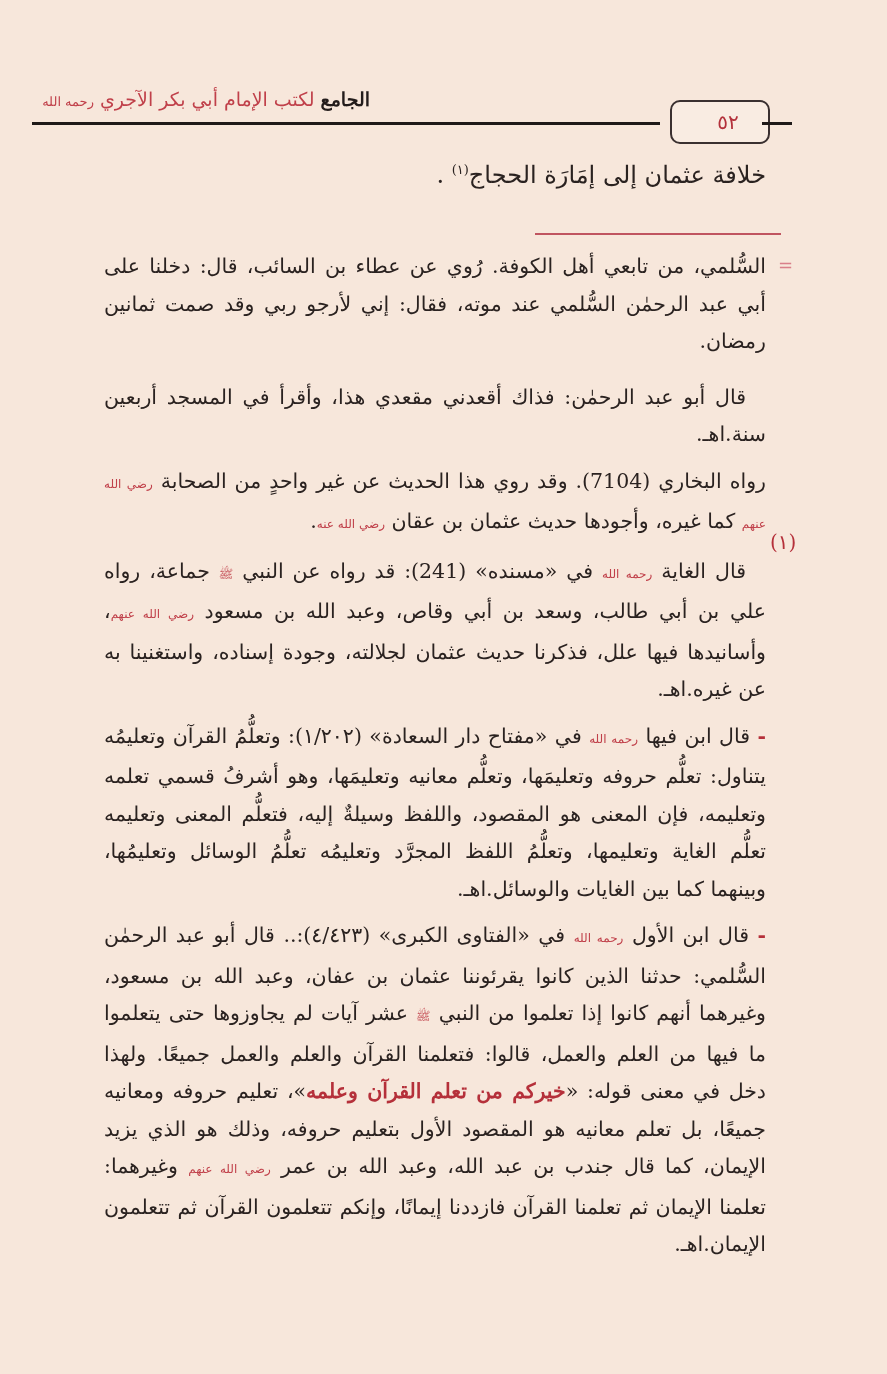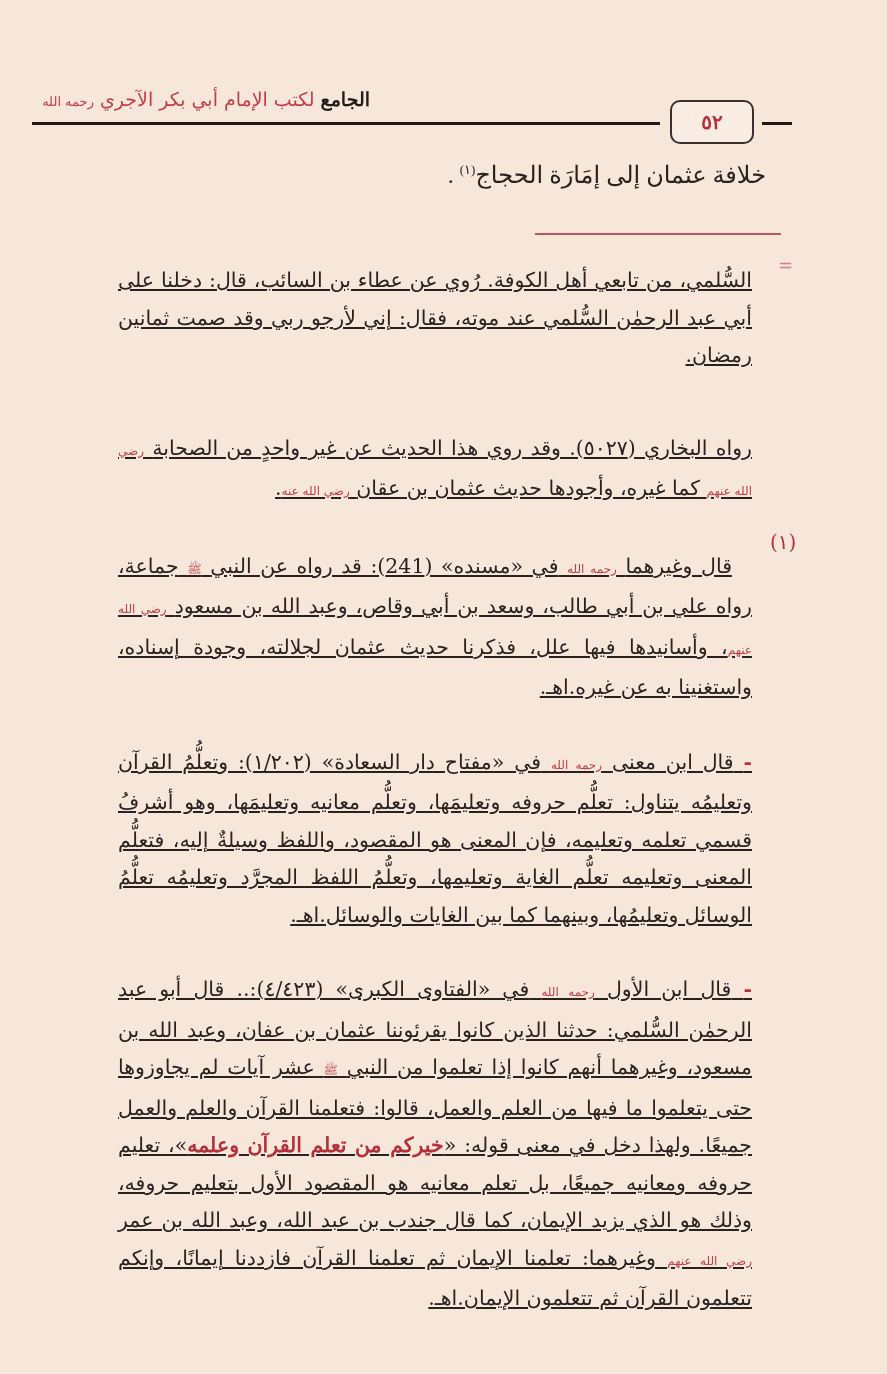--- a/index.html
+++ b/index.html
@@ -12,40 +12,40 @@
     overflow: hidden;
   }
   .page { position: absolute; left: 0; top: 0; width: 887px; height: 1374px; }
   .header { position: absolute; top: 88px; left: 30px; width: 830px; height: 48px; }
   .header-rule-long { position: absolute; left: 2px; top: 34px; width: 628px; height: 3px; background: #1f1a18; }
   .header-rule-short { position: absolute; left: 732px; top: 34px; width: 30px; height: 3px; background: #1f1a18; }
   .page-num-box {
     position: absolute; left: 640px; top: 12px; width: 80px; height: 40px;
     border: 2px solid #3a3030; border-radius: 10px; background: #f9ece2;
     display: flex; align-items: center; justify-content: center;
-    color: #b3313b; font-size: 20px; font-weight: bold;
+    color: #b3313b; font-size: 20px; font-weight: normal; padding-left: 16px;
   }
   .running-title {
     position: absolute; left: 0; top: 0; width: 340px; height: 30px;
     direction: rtl; text-align: right; font-size: 19px; white-space: nowrap;
   }
   .running-title .black { color: #231c1b; font-weight: bold; }
   .running-title .red { color: #c0404a; }
   .running-title .small { color: #c0404a; font-size: 13px; }
 
   .content {
     position: absolute; left: 104px; width: 662px;
     direction: rtl; text-align: justify;
   }
-  .main-line { top: 150px; font-size: 24px; line-height: 40px; font-family: Liberation Serif, serif; }
+  .main-line { top: 150px; font-size: 24px; line-height: 40px; }
   .sup { font-size: 13px; vertical-align: super; }
   .fn-rule { position: absolute; left: 535px; top: 233px; width: 246px; height: 2px; background: #c05560; }
 
   .footnotes { top: 248px; font-size: 20.5px; line-height: 37.5px; }
-  .para { margin: 14px; text-decoration: underline; }
+  .para { margin: 0; }
   .para.indent { text-indent: 20px; }
   .gap { height: 9px; }
   .red-text { color: #b5303a; font-weight: bold; }
   .honor { color: #c0404a; font-size: 12px; }
   .marker-eq {
     position: absolute; left: 778px; top: 255px; color: #d9808a; font-size: 18px;
   }
   .marker-fn {
     position: absolute; left: 770px; top: 530px; color: #b5303a; font-size: 20px;
   }
@@ -75,41 +75,42 @@
   <div class="fn-rule"></div>
 
   <div class="marker-eq">=</div>
   <div class="marker-fn">(١)</div>
 
   <div class="content footnotes">
 
     <p class="para">السُّلمي، من تابعي أهل الكوفة. رُوي عن عطاء بن السائب، قال: دخلنا على أبي عبد الرحمٰن السُّلمي عند موته، فقال: إني لأرجو ربي وقد صمت ثمانين رمضان.</p>
     <div class="gap"></div>
     <div class="gap"></div>
+    <p class="para indent">قال أبو عبد الرحمٰن: فذاك أقعدني مقعدي هذا، وأقرأ في المسجد أربعين سنة.اهـ.</p>
     <div class="gap"></div>
 
     <p class="para">
-      <span>رواه البخاري (٥٠٢٧). وقد روي هذا الحديث عن غير واحدٍ من الصحابة</span>
+      <span>رواه البخاري (7104). وقد روي هذا الحديث عن غير واحدٍ من الصحابة</span>
       <span class="honor">رضي الله عنهم</span>
       <span>كما غيره، وأجودها حديث عثمان بن عقان</span>
       <span class="honor">رضي الله عنه</span><span>.</span>
     </p>
     <div class="gap"></div>
     <p class="para indent">
-      <span>قال وغيرهما</span>
+      <span>قال الغاية</span>
       <span class="honor">رحمه الله</span>
       <span>في «مسنده» (241): قد رواه عن النبي</span>
       <span class="honor">ﷺ</span>
       <span>جماعة، رواه علي بن أبي طالب، وسعد بن أبي وقاص، وعبد الله بن مسعود</span>
       <span class="honor">رضي الله عنهم</span><span>، وأسانيدها فيها علل، فذكرنا حديث عثمان لجلالته، وجودة إسناده، واستغنينا به عن غيره.اهـ.</span>
     </p>
     <div class="gap"></div>
     <p class="para">
       <span class="dash">-</span>
-      <span>قال ابن معنى</span>
+      <span>قال ابن فيها</span>
       <span class="honor">رحمه الله</span>
       <span>في «مفتاح دار السعادة» (١/٢٠٢): وتعلُّمُ القرآن وتعليمُه يتناول: تعلُّم حروفه وتعليمَها، وتعلُّم معانيه وتعليمَها، وهو أشرفُ قسمي تعلمه وتعليمه، فإن المعنى هو المقصود، واللفظ وسيلةٌ إليه، فتعلُّم المعنى وتعليمه تعلُّم الغاية وتعليمها، وتعلُّمُ اللفظ المجرَّد وتعليمُه تعلُّمُ الوسائل وتعليمُها، وبينهما كما بين الغايات والوسائل.اهـ.</span>
     </p>
     <div class="gap"></div>
     <p class="para">
       <span class="dash">-</span>
       <span>قال ابن الأول</span>
       <span class="honor">رحمه الله</span>
       <span>في «الفتاوى الكبرى» (٤/٤٢٣):.. قال أبو عبد الرحمٰن السُّلمي: حدثنا الذين كانوا يقرئوننا عثمان بن عفان، وعبد الله بن مسعود، وغيرهما أنهم كانوا إذا تعلموا من النبي</span>
       <span class="honor">ﷺ</span>

